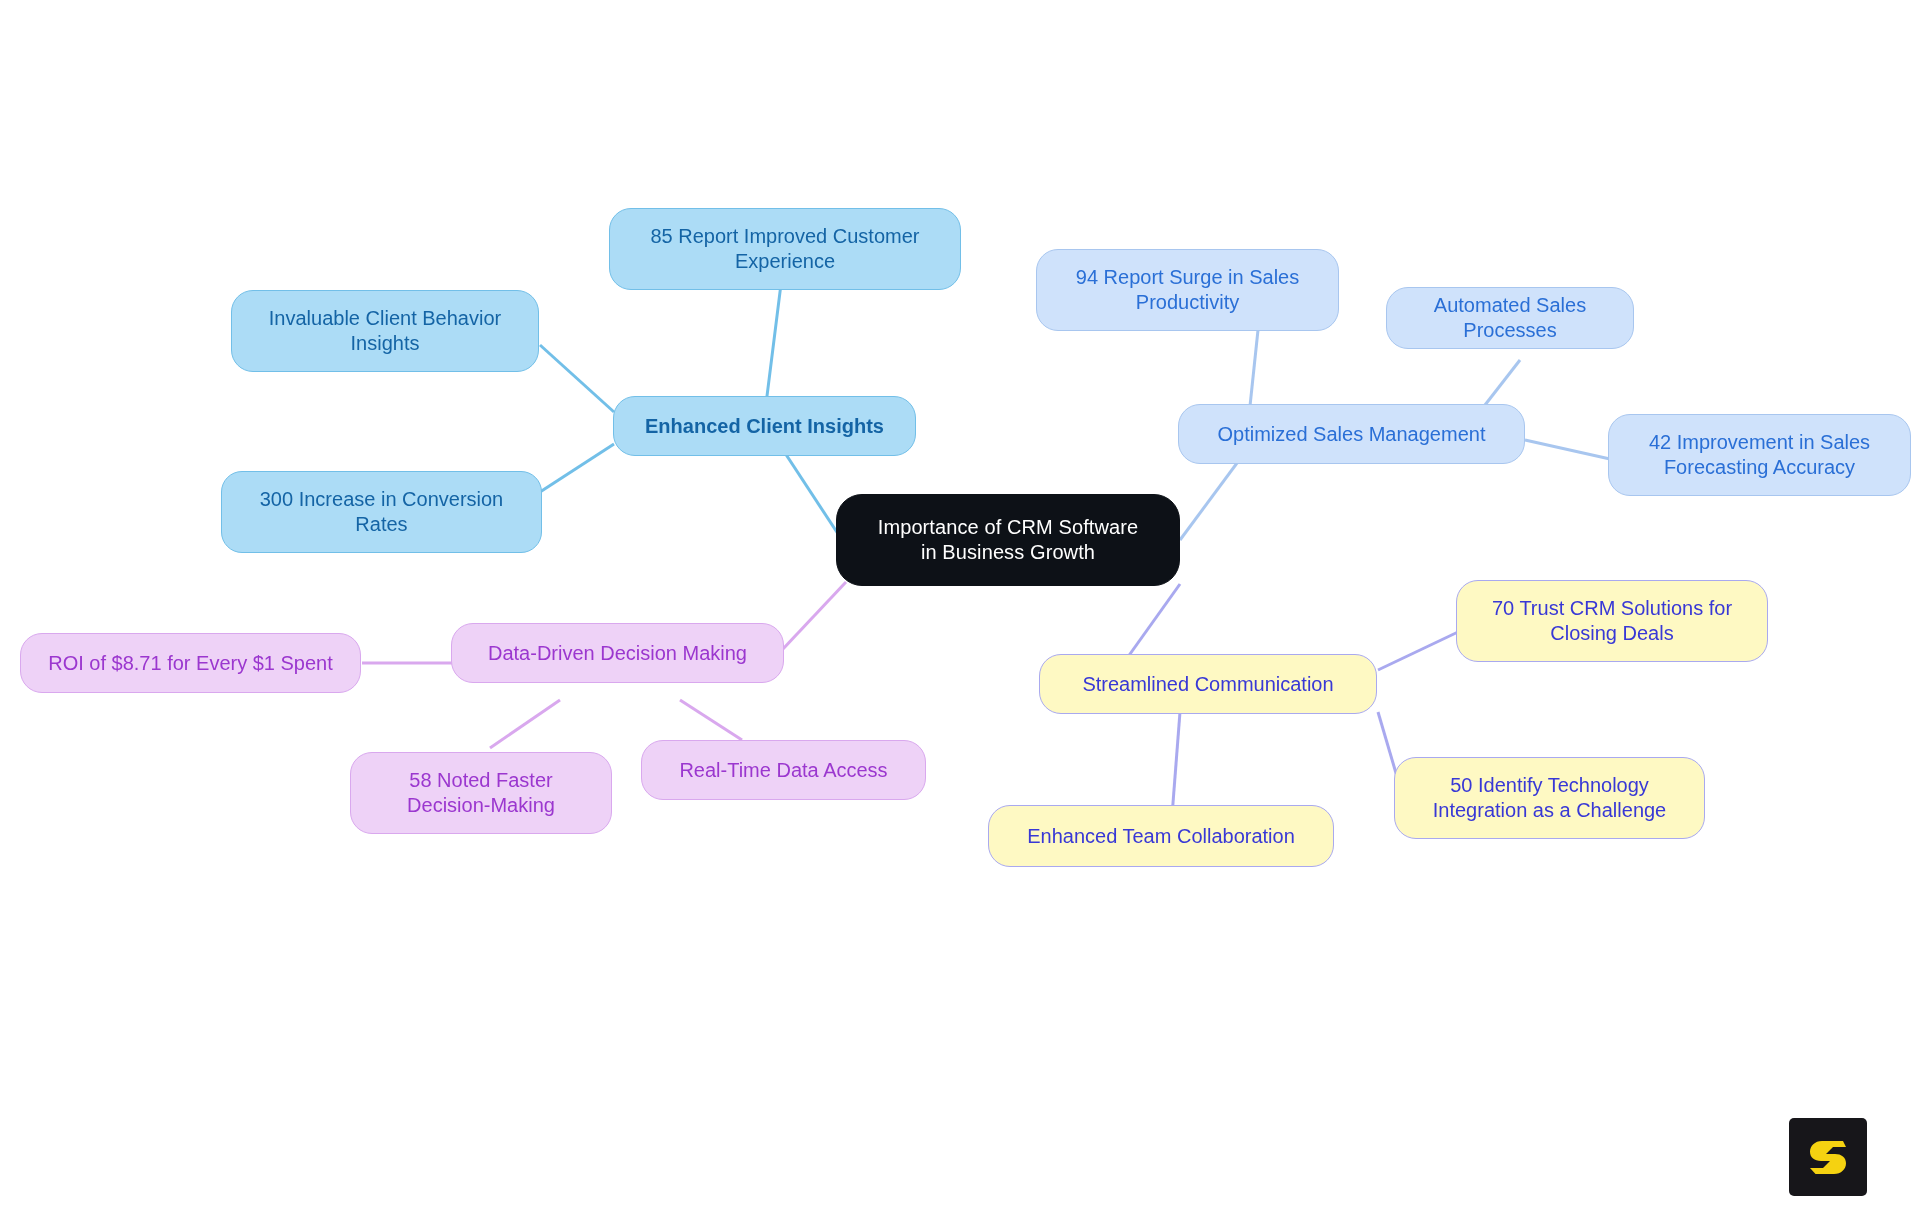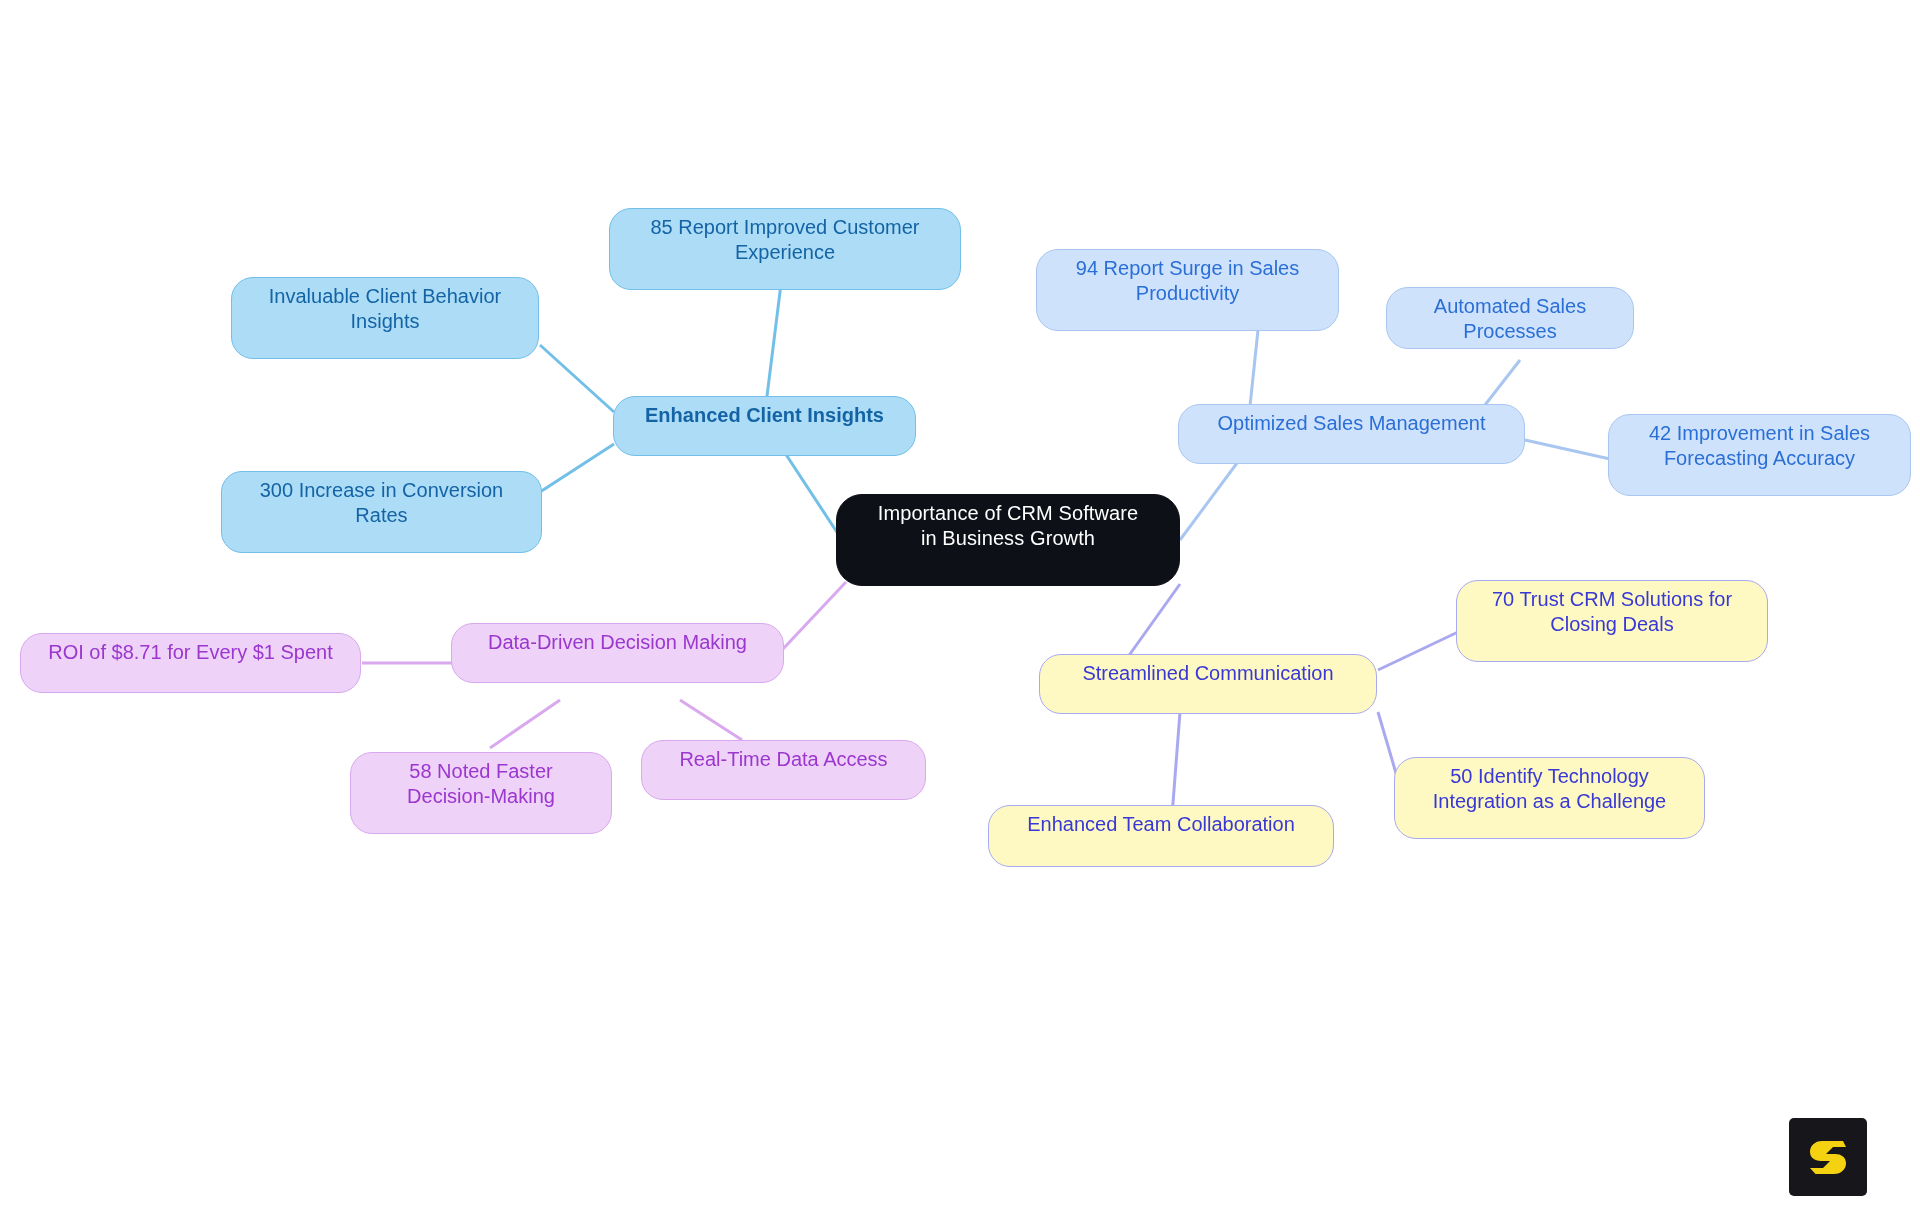--- a/index.html
+++ b/index.html
@@ -24,21 +24,21 @@
   #edges {
     position: absolute;
     left: 0; top: 0;
     width: 1920px;
     height: 1215px;
     pointer-events: none;
   }
   .node {
     position: absolute;
     display: flex;
-    align-items: flex-start;
+    align-items: center;
     justify-content: center;
     text-align: center;
     border-radius: 22px;
     border-style: solid;
     border-width: 1.5px;
     line-height: 1.25;
     padding: 6px 14px;
     white-space: pre-line;
   }
   .node-root {
@@ -123,21 +123,21 @@
 
   <div class="node node-blueA" style="left:613px; top:396px; width:303px; height:60px;font-weight:bold;">
     <span>Enhanced Client Insights</span>
   </div>
 
   <div class="node node-blueA" style="left:609px; top:208px; width:352px; height:82px;">
     <span>85 Report Improved Customer
 Experience</span>
   </div>
 
-  <div class="node node-blueA" style="left:231px; top:277px; width:308px; height:82px;">
+  <div class="node node-blueA" style="left:231px; top:290px; width:308px; height:82px;">
     <span>Invaluable Client Behavior
 Insights</span>
   </div>
 
   <div class="node node-blueA" style="left:221px; top:471px; width:321px; height:82px;border-radius:21px;">
     <span>300 Increase in Conversion
 Rates</span>
   </div>
 
   <div class="node node-blueB" style="left:1178px; top:404px; width:347px; height:60px;">

